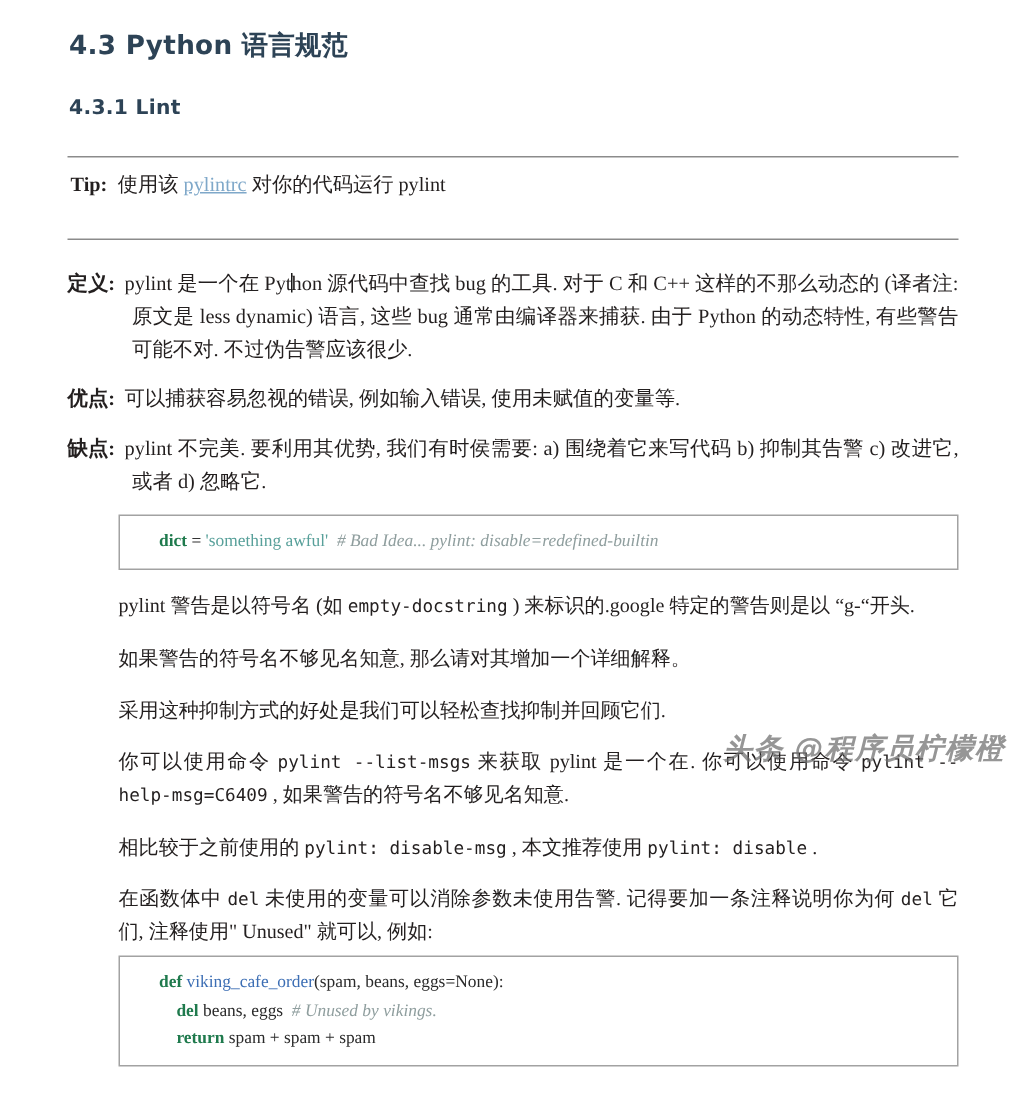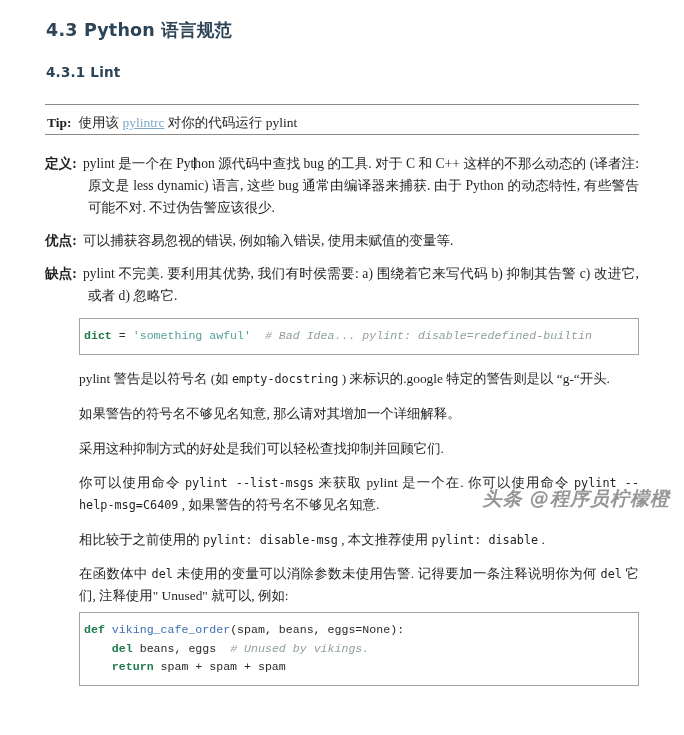--- a/index.html
+++ b/index.html
@@ -39,21 +39,21 @@
     color: #2d4356;
     margin: 0;
     padding: 22px 0 0 12px;
     letter-spacing: 0.2px;
   }
 
   .tipbox {
     margin: 24px 11px 0 11px;
     border-top: 1.6px solid #8b8b8b;
     border-bottom: 1.6px solid #8b8b8b;
-    padding: 8px 2px 1px 2px;
+    padding: 8px 2px 26px 2px;
     font-size: 13.5px;
     line-height: 1.5;
   }
   .tipbox .tip-label {
     font-weight: bold;
     margin-right: 7px;
   }
   .lnk {
     color: #7fa8c9;
     font-family: "Liberation Serif", serif;
@@ -75,22 +75,22 @@
     font-weight: bold;
     display: inline-block;
     width: 38px;
     text-indent: 0;
   }
 
   .codeblock {
     margin: 5px 11px 0 45px;
     border: 1.2px solid #a2a2a2;
     background: #ffffff;
-    padding: 8px 4px;
-    font-family: Liberation Mono, monospace;
+    padding: 8px 26px;
+    font-family: Liberation Serif, serif;
     font-size: 11.6px;
     line-height: 1.62;
     white-space: pre;
     overflow: hidden;
   }
   .k  { color: #1f7a4d; font-weight: bold; }
   .fn { color: #3c6eb4; }
   .st { color: #58a09a; }
   .cm { color: #8f9e9e; font-style: italic; }
   .op { color: #333333; }

